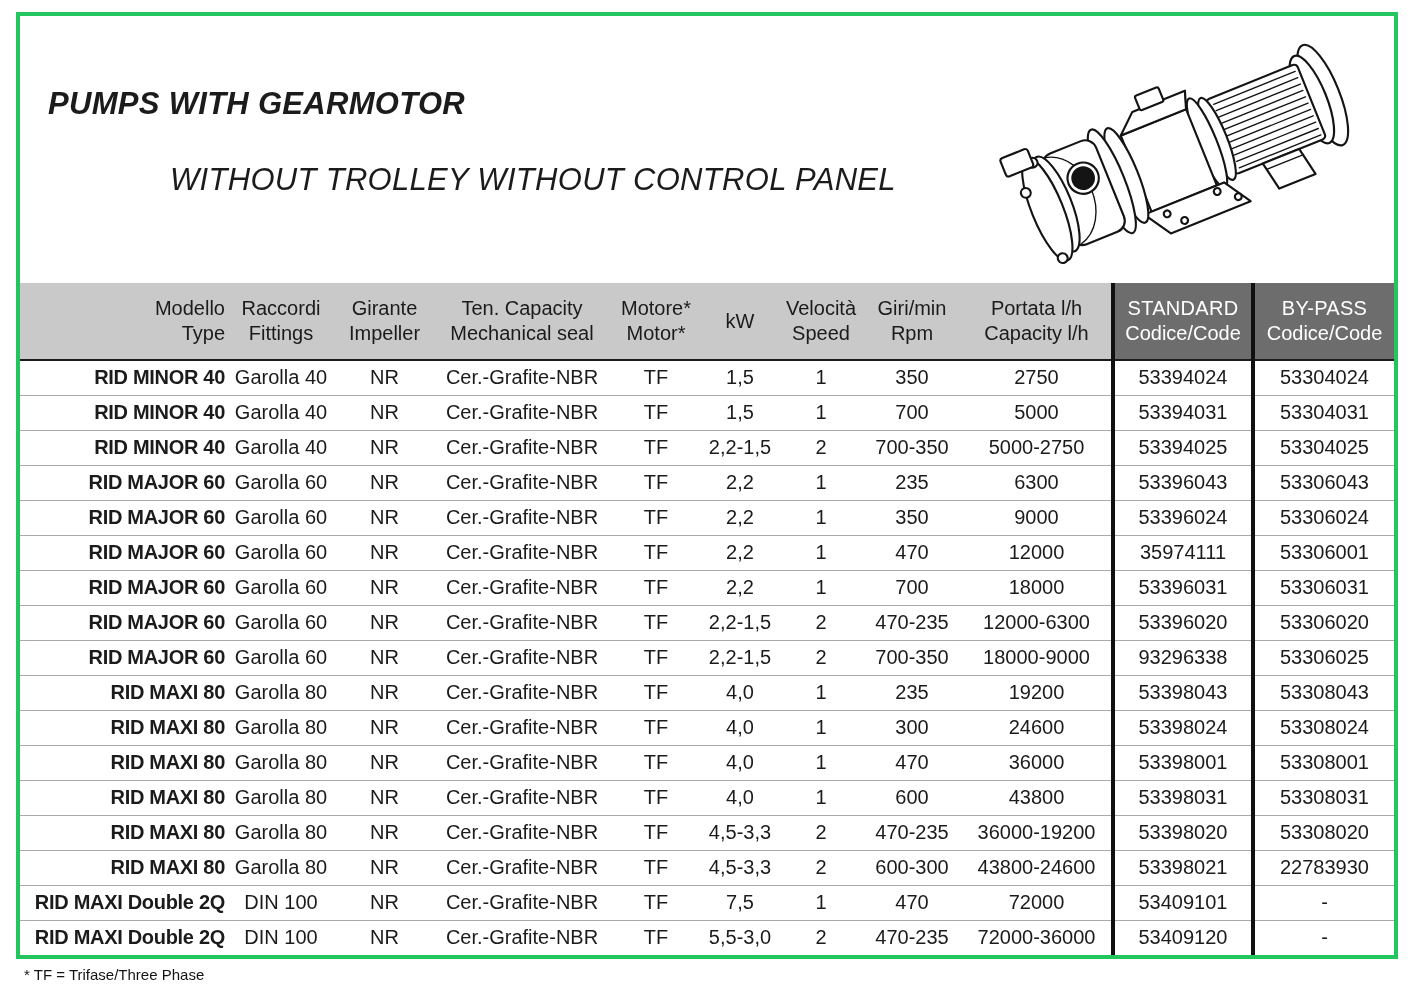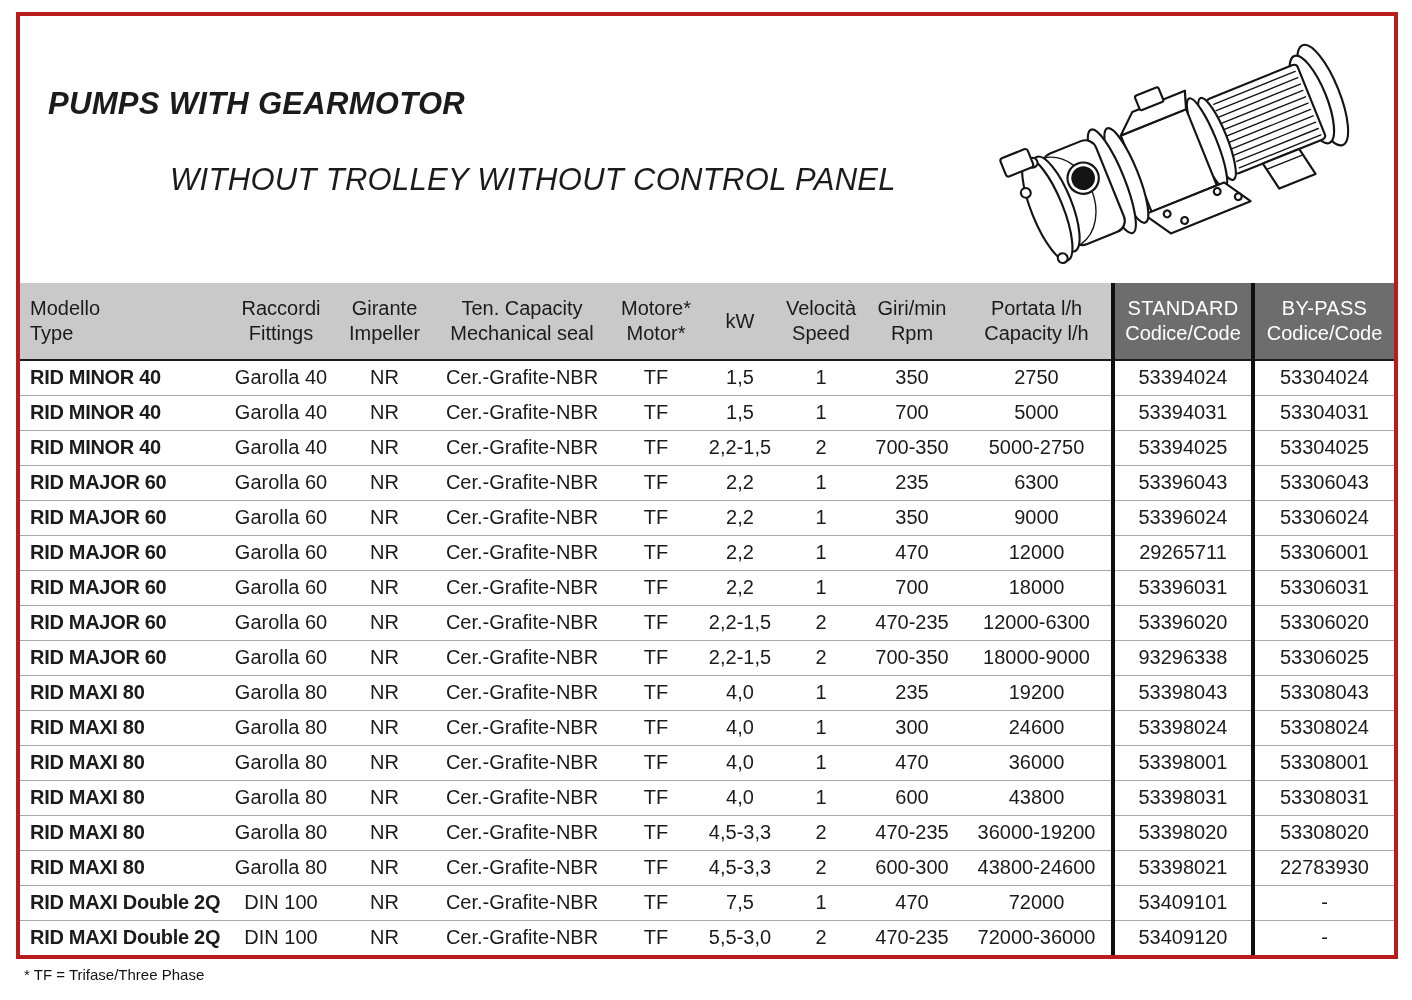--- a/index.html
+++ b/index.html
@@ -1,30 +1,30 @@
 <!DOCTYPE html>
 <html><head>
 <meta charset="utf-8">
 <style>
   html,body{margin:0;padding:0;background:#ffffff;}
   .page{position:relative;width:1412px;height:1000px;background:#ffffff;
         font-family:"Liberation Sans",sans-serif;color:#1b1b1b;overflow:hidden;}
-  .frame{position:absolute;left:16px;top:12px;width:1374px;border:4px solid #b91c1c;background:#ffffff;}
+  .frame{position:absolute;left:16px;top:12px;width:1374px;border:4px solid #22c55e;background:#ffffff;}
   .title-area{position:relative;height:267px;}
   .title1{position:absolute;left:28px;top:70px;font-size:31px;font-weight:bold;font-style:italic;letter-spacing:.3px;white-space:nowrap;}
   .title2{position:absolute;left:150px;top:146px;font-size:31px;font-weight:normal;font-style:italic;letter-spacing:.3px;white-space:nowrap;}
   .drawing{position:absolute;right:2px;top:2px;width:400px;height:264px;}
   table.pumps{width:1374px;border-collapse:collapse;table-layout:fixed;}
   table.pumps thead tr{height:77px;border-bottom:2px solid #1b1b1b;}
   table.pumps th{padding:0;font-weight:normal;font-size:20px;vertical-align:middle;text-align:center;}
   table.pumps th.light{background:#c9c9c9;color:#1b1b1b;}
   table.pumps th.dark{background:#6d6d6d;color:#ffffff;}
   table.pumps th .l1,table.pumps th .l2{display:block;line-height:25px;}
   table.pumps th.dark .l1{font-weight:normal;letter-spacing:.3px;}
-  table.pumps th.left,table.pumps td.model{text-align:left;padding-left:10px;}
+  table.pumps th.left,table.pumps td.model{text-align:right;padding-left:10px;}
   table.pumps tbody tr{height:35px;}
   table.pumps tbody tr + tr{border-top:1px solid #a9a9a9;}
   table.pumps td{font-size:20px;text-align:center;white-space:nowrap;overflow:hidden;padding:0;}
   table.pumps td.model{font-weight:bold;letter-spacing:-0.3px;margin-top:44px;}
   table.pumps th:nth-child(10),table.pumps td:nth-child(10),
   table.pumps th:nth-child(11),table.pumps td:nth-child(11){border-left:4px solid #101010;}
   .footnote{position:absolute;left:24px;top:966px;font-size:15px;color:#141414;}
   svg .thin{stroke-width:1.4;}
 </style>
 </head>
@@ -215,21 +215,21 @@
           <tr>
             <td class="model">RID MAJOR 60</td>
             <td>Garolla 60</td>
             <td>NR</td>
             <td>Cer.-Grafite-NBR</td>
             <td>TF</td>
             <td>2,2</td>
             <td>1</td>
             <td>470</td>
             <td>12000</td>
-            <td>29265711</td>
+            <td>35974111</td>
             <td>53306001</td>
           </tr>
           <tr>
             <td class="model">RID MAJOR 60</td>
             <td>Garolla 60</td>
             <td>NR</td>
             <td>Cer.-Grafite-NBR</td>
             <td>TF</td>
             <td>2,2</td>
             <td>1</td>

